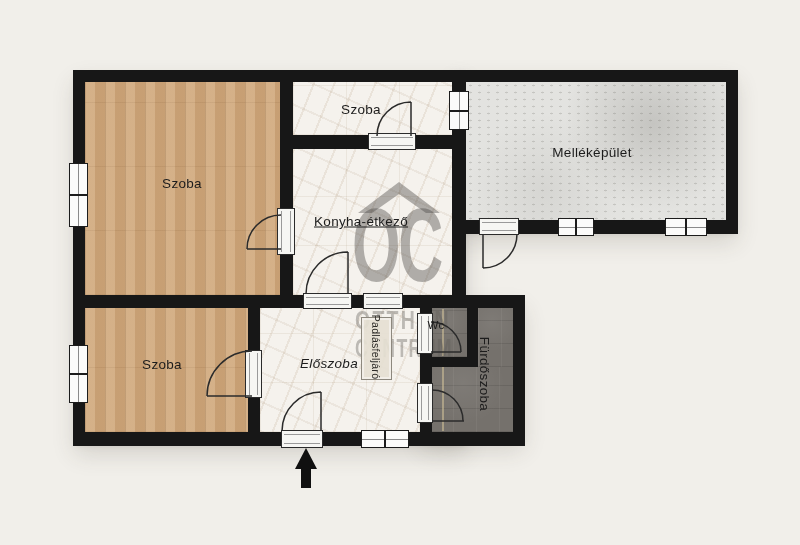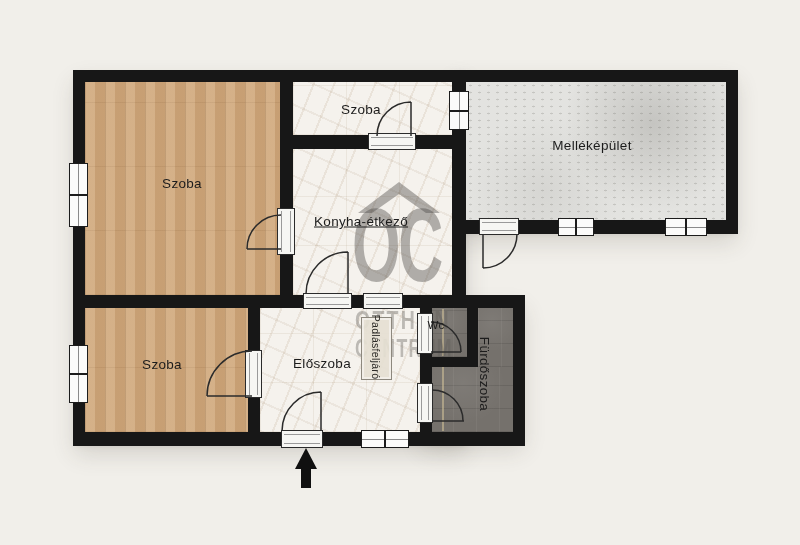--- a/index.html
+++ b/index.html
@@ -135,21 +135,21 @@
       <path d="M321,431 L321,392 M321,392 A39,39 0 0 0 282,431"></path>
       <path d="M431,352 L461,352 M431,322 A30,30 0 0 1 461,352"></path>
       <path d="M432,421 L464,421 M432,390 A31,31 0 0 1 463,421"></path>
       <path d="M483,234 L483,268 M483,268 A34,34 0 0 0 517,234"></path>
     </g>
     <polygon points="306,448 317,469 311,469 311,488 301,488 301,469 295,469" fill="#101010"></polygon>
   </svg>
 
   <div class="lbl" style="left:182px;top:183px;">Szoba</div>
   <div class="lbl" style="left:361px;top:109px;">Szoba</div>
-  <div class="lbl" style="left:592px;top:145px;">Melléképület</div>
+  <div class="lbl" style="left:592px;top:152px;">Melléképület</div>
   <div class="lbl" style="left:361px;top:221px;text-decoration:underline;">Konyha-étkező</div>
   <div class="lbl" style="left:162px;top:364px;">Szoba</div>
-  <div class="lbl" style="left:322px;top:363px;">Előszoba</div>
+  <div class="lbl" style="left:329px;top:363px;font-style:italic;">Előszoba</div>
   <div class="lbl small" style="left:436px;top:325px;">Wc</div>
   <div class="lbl rot" style="left:484px;top:374px;">Fürdőszoba</div>
   <div class="lbl rot tiny" style="left:376px;top:347px;">Padlásfeljáró</div>
 
 </div>
 
 </body></html>

